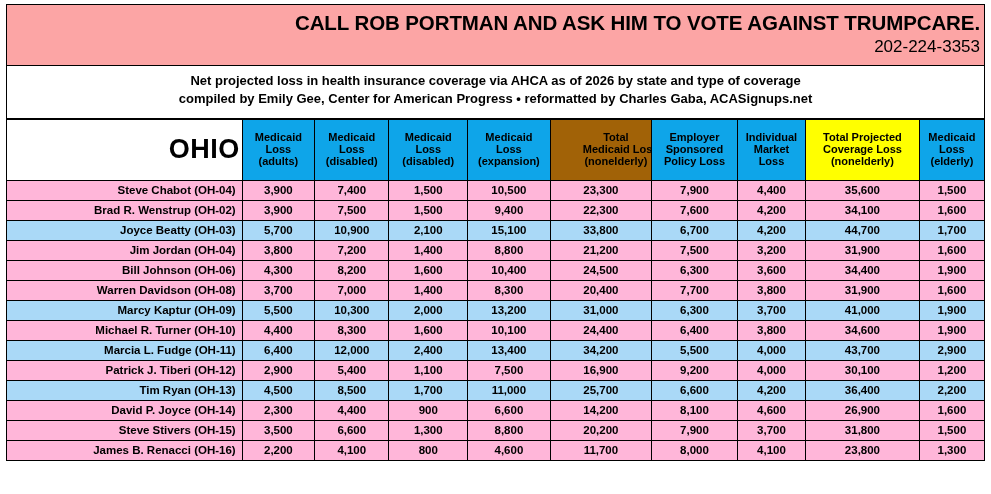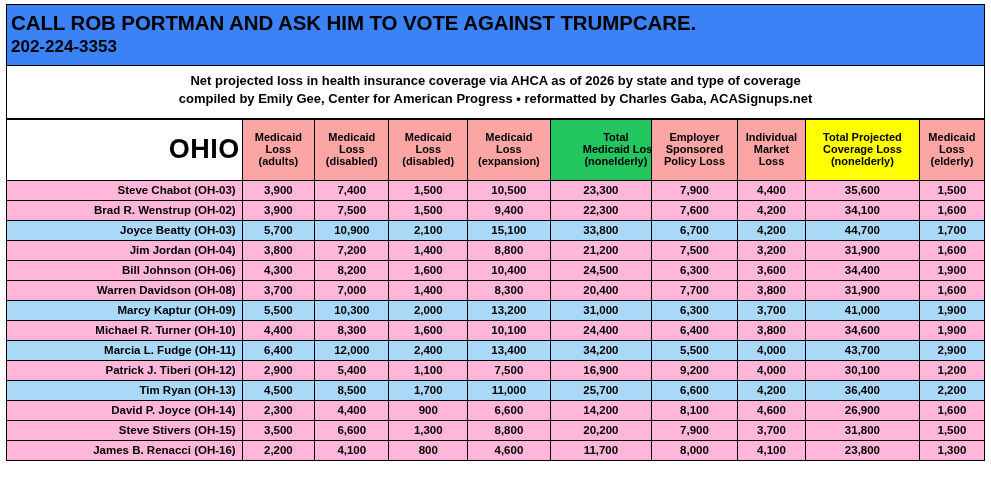--- a/index.html
+++ b/index.html
@@ -5,30 +5,30 @@
   html,body{margin:0;padding:0;background:#ffffff;}
   body{
     font-family:"Liberation Sans", sans-serif;
     width:991px;height:494px;overflow:hidden;
     -webkit-font-smoothing:antialiased;
   }
   .wrap{width:991px;height:494px;box-sizing:border-box;padding:4px 6px 0 6px;}
 
   
   .banner{
-    background:#3b82f6;
+    background:#fca5a5;
     border:1px solid #000;
-    text-align:left;
+    text-align:right;
     padding:6px 4px 8px 4px;
   }
   .banner .line1{
     font-size:20.5px;font-weight:bold;letter-spacing:-0.1px;line-height:1.15;
   }
   .banner .line2{
-    font-size:17px;font-weight:bold;line-height:1.2;margin-top:2px;
+    font-size:17px;font-weight:normal;line-height:1.2;margin-top:2px;
   }
 
   
   .subtitle{
     border:1px solid #000;border-top:none;
     text-align:center;
     padding:6px 4px 11px 4px;
     background:#ffffff;
   }
   .subtitle div{
@@ -63,22 +63,22 @@
     letter-spacing:0.5px;
     text-align:right;
     padding-left:30px;
     background:#ffffff;
   }
   td.district{
     text-align:right;
     padding-right:6px;
     font-size:11.5px;
   }
-  .c-green{background:#fca5a5;}
-  .c-cyan{background:#22c55e;padding-left:32px;}
+  .c-green{background:#0ea5e9;}
+  .c-cyan{background:#a16207;padding-left:32px;}
   .c-yellow{background:#ffff00;}
   .row-pink td{background:#ffb6d9;}
   .row-blue td{background:#aad9f7;}
 
   tbody tr td{height:17px;}
 </style>
 </head>
 <body>
 
 <div class="wrap">
@@ -151,21 +151,21 @@
         </th>
         <th class="c-green">
           <div>Medicaid</div>
           <div>Loss</div>
           <div>(elderly)</div>
         </th>
       </tr>
     </thead>
     <tbody id="tbody">
         <tr class="row-pink">
-          <td class="district">Steve Chabot (OH-03)</td>
+          <td class="district">Steve Chabot (OH-04)</td>
           <td>3,900</td>
           <td>7,400</td>
           <td>1,500</td>
           <td>10,500</td>
           <td>23,300</td>
           <td>7,900</td>
           <td>4,400</td>
           <td>35,600</td>
           <td>1,500</td>
         </tr>

